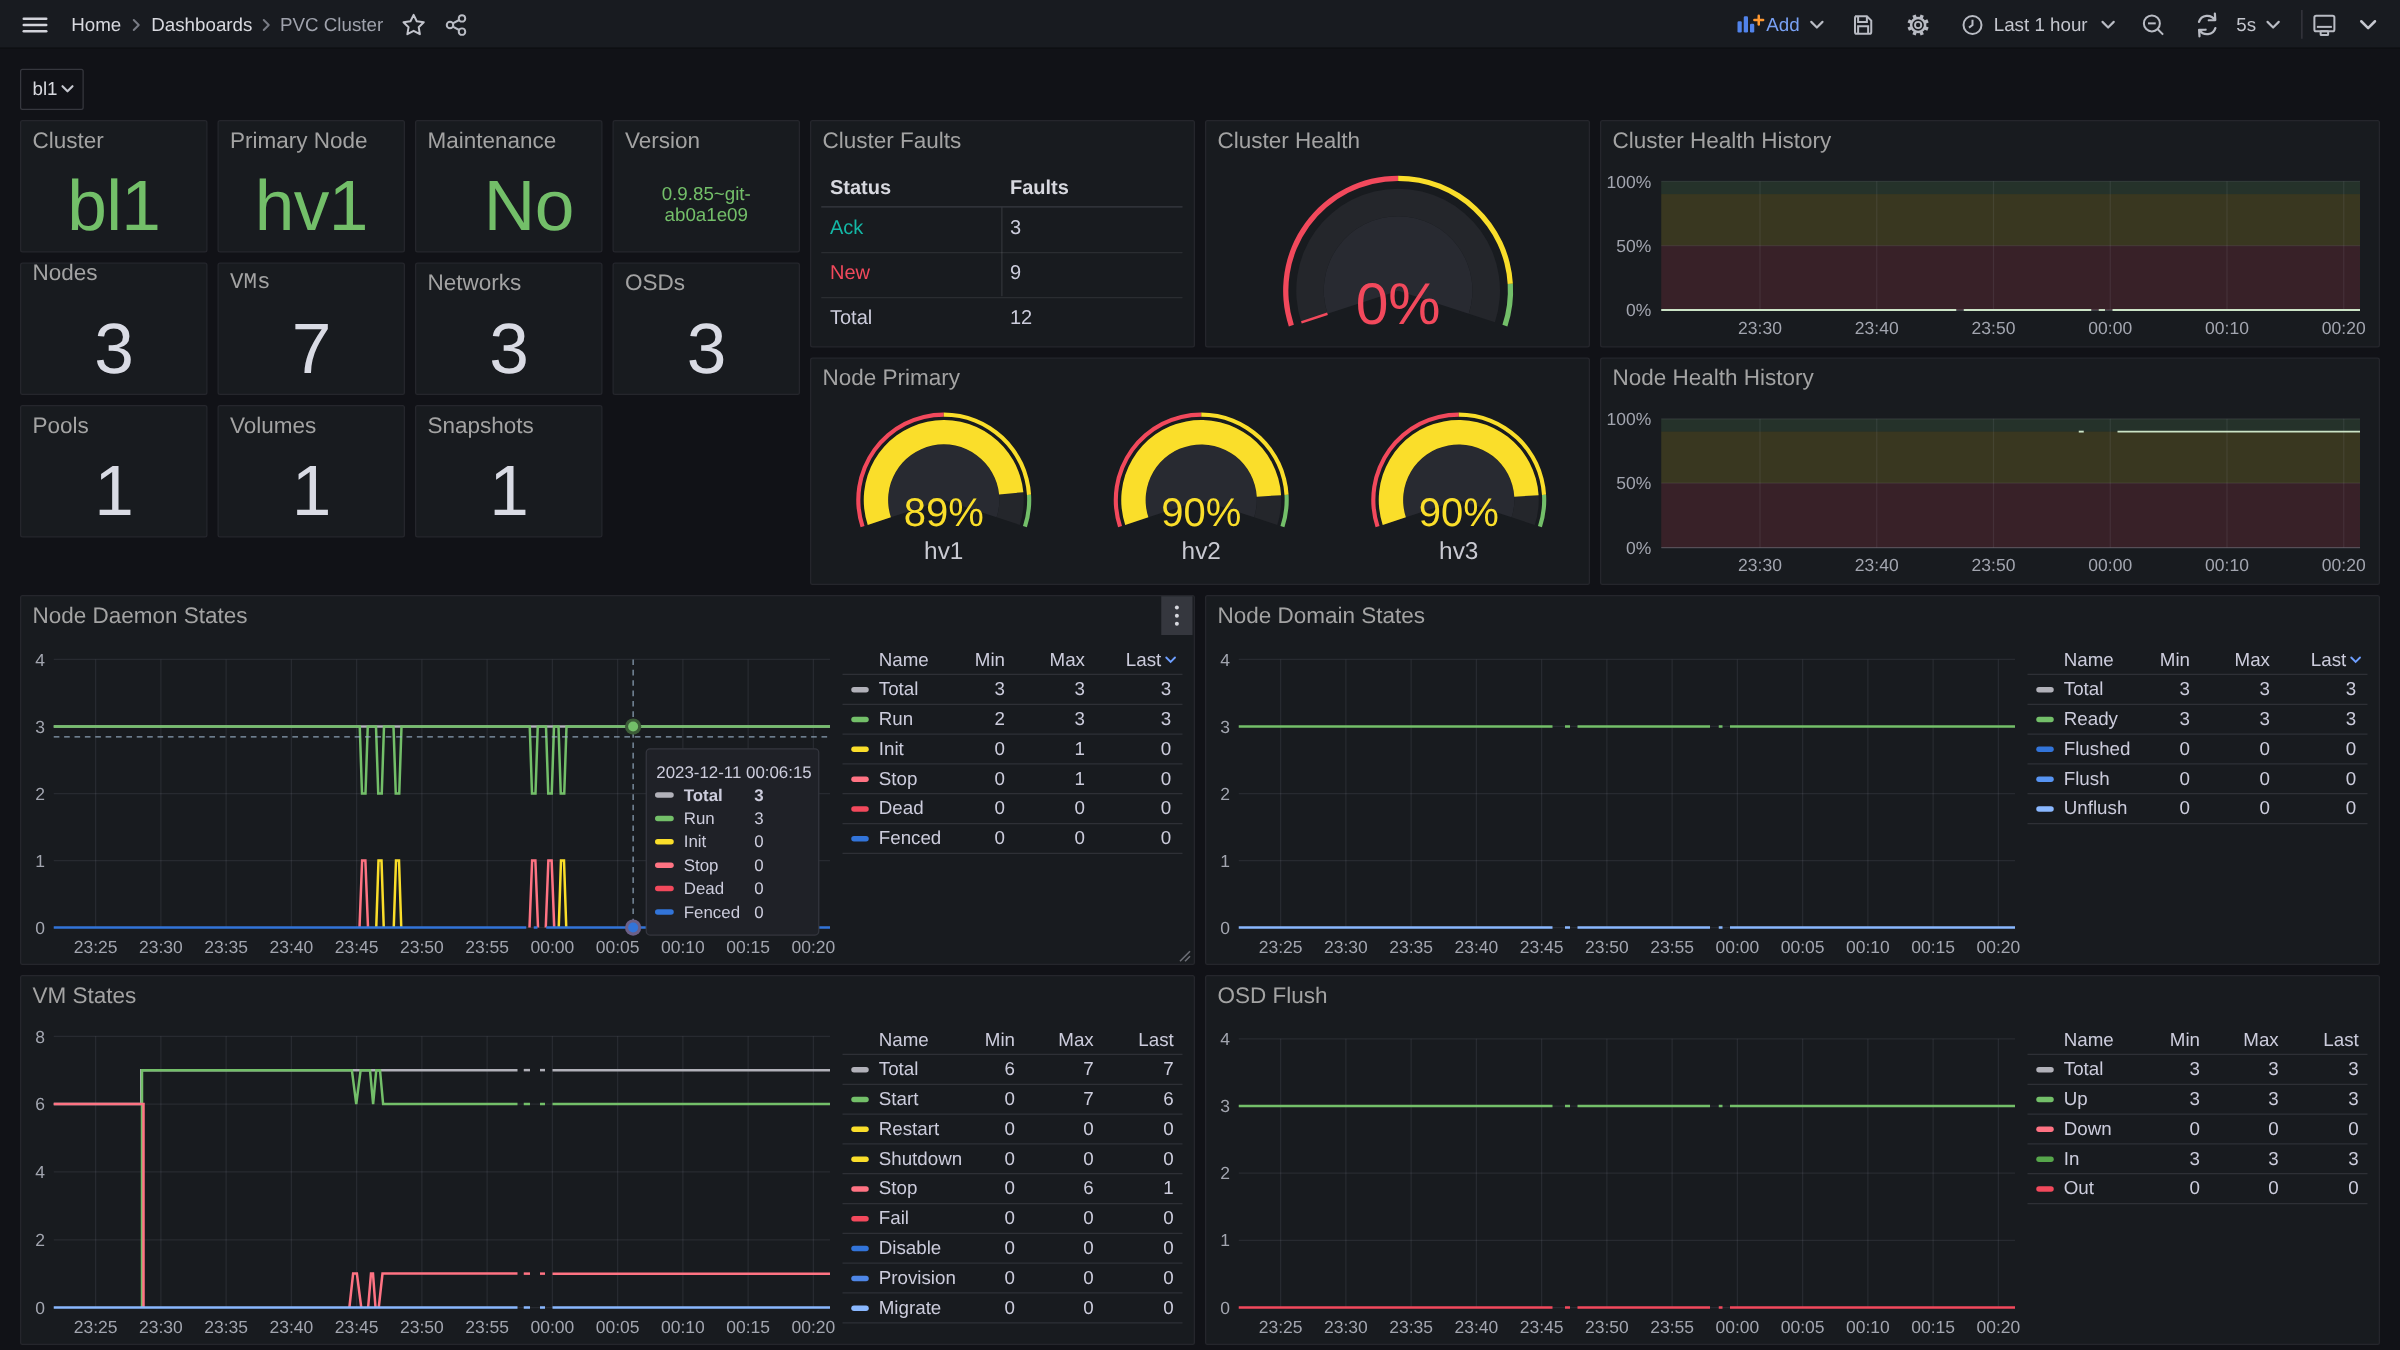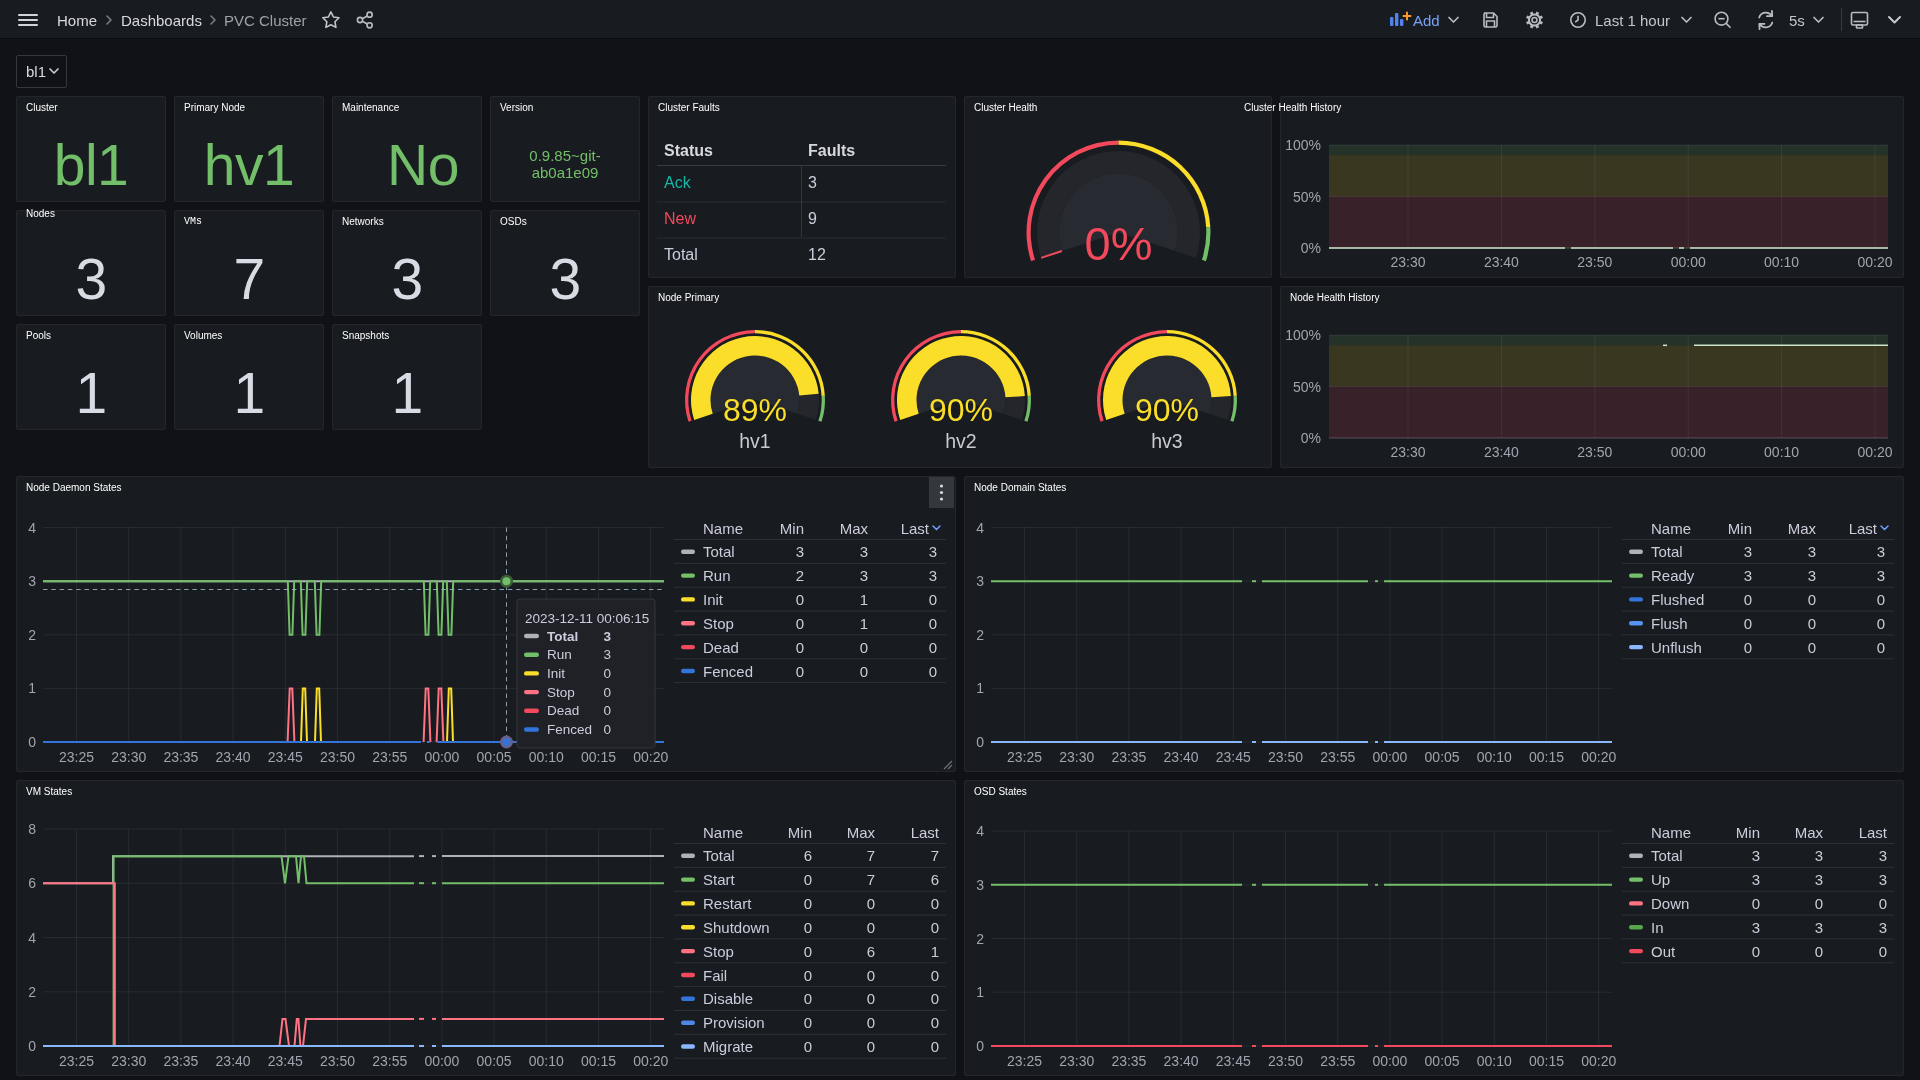--- a/index.html
+++ b/index.html
@@ -1,17 +1,17 @@
 <!DOCTYPE html>
 <html><head><meta charset="utf-8"><style>
 * { margin:0; padding:0; box-sizing:border-box; }
 html,body { width:1920px; height:1080px; background:#111217; overflow:hidden;
   font-family:"Liberation Sans",sans-serif; }
 .nt { position:absolute; font-size:15px; font-weight:500; white-space:nowrap; }
-.pt { position:absolute; font-size:10px; font-weight:500; color:#ffffff; white-space:nowrap; }
+.pt { position:absolute; font-size:18px; font-weight:500; color:#a3a3a3; white-space:nowrap; }
 .tc { position:absolute; font-size:16px; color:#ccccdc; white-space:nowrap; }
 .ax { font-size:14px; fill:#a2a5af; dominant-baseline:central; }
 .lg { font-size:15px; fill:#ccccdc; dominant-baseline:central; }
 .tt { font-size:13.5px; fill:#ccccdc; dominant-baseline:central; }
 svg.ov { position:absolute; left:0; top:0; }
 </style></head>
 <body>
 <div style="position:absolute;left:0;top:0;width:1920px;height:39px;background:#181b20;border-bottom:1px solid #0b0c0f;"></div>
 <div class="nt" style="left:57px;top:12px;color:#d8d9df;">Home</div>
 <div class="nt" style="left:121px;top:12px;color:#d8d9df;">Dashboards</div>
@@ -62,31 +62,31 @@
 <div class="tc" style="left:808px;top:174px;">3</div>
 <div class="tc" style="left:664px;top:210px;color:#f2495c;">New</div>
 <div class="tc" style="left:808px;top:210px;">9</div>
 <div class="tc" style="left:664px;top:246px;">Total</div>
 <div class="tc" style="left:808px;top:246px;">12</div>
 <div style="position:absolute;left:964px;top:96px;width:308px;height:182px;background:#181b1f;border:1px solid #25262c;border-radius:2px;"></div>
 <div class="pt" style="left:974px;top:102px;">Cluster Health</div>
 <div style="position:absolute;left:648px;top:286px;width:624px;height:182px;background:#181b1f;border:1px solid #25262c;border-radius:2px;"></div>
 <div class="pt" style="left:658px;top:292px;">Node Primary</div>
 <div style="position:absolute;left:1280px;top:96px;width:624px;height:182px;background:#181b1f;border:1px solid #25262c;border-radius:2px;"></div>
-<div class="pt" style="left:1244px;top:102px;">Cluster Health History</div>
+<div class="pt" style="left:1290px;top:102px;">Cluster Health History</div>
 <div style="position:absolute;left:1280px;top:286px;width:624px;height:182px;background:#181b1f;border:1px solid #25262c;border-radius:2px;"></div>
 <div class="pt" style="left:1290px;top:292px;">Node Health History</div>
 <div style="position:absolute;left:16px;top:476px;width:940px;height:296px;background:#181b1f;border:1px solid #25262c;border-radius:2px;"></div>
 <div class="pt" style="left:26px;top:482px;">Node Daemon States</div>
 <div style="position:absolute;left:964px;top:476px;width:940px;height:296px;background:#181b1f;border:1px solid #25262c;border-radius:2px;"></div>
 <div class="pt" style="left:974px;top:482px;">Node Domain States</div>
 <div style="position:absolute;left:16px;top:780px;width:940px;height:296px;background:#181b1f;border:1px solid #25262c;border-radius:2px;"></div>
 <div class="pt" style="left:26px;top:786px;">VM States</div>
 <div style="position:absolute;left:964px;top:780px;width:940px;height:296px;background:#181b1f;border:1px solid #25262c;border-radius:2px;"></div>
-<div class="pt" style="left:974px;top:786px;">OSD States</div>
+<div class="pt" style="left:974px;top:786px;">OSD Flush</div>
 <svg class="ov" width="1920" height="1080" viewBox="0 0 1920 1080">
 <g stroke="#d2d3da" stroke-width="2" stroke-linecap="round">
       <line x1="19" y1="15" x2="37" y2="15"></line>
       <line x1="19" y1="20" x2="37" y2="20"></line>
       <line x1="19" y1="25" x2="37" y2="25"></line>
     </g>
     <path d="M107,16 l4,4 l-4,4" fill="none" stroke="#787b84" stroke-width="1.6" stroke-linecap="round" stroke-linejoin="round"></path>
     <path d="M211,16 l4,4 l-4,4" fill="none" stroke="#787b84" stroke-width="1.6" stroke-linecap="round" stroke-linejoin="round"></path>
     <path d="M330.9 11.9 l2.5 5.1 5.6 .8 -4.05 3.95 .95 5.6 -5 -2.65 -5 2.65 .95 -5.6 -4.05 -3.95 5.6 -.8 Z" fill="none" stroke="#c2c4cc" stroke-width="1.6" stroke-linejoin="round"></path>
     <g fill="none" stroke="#b9bcc4" stroke-width="1.6">

